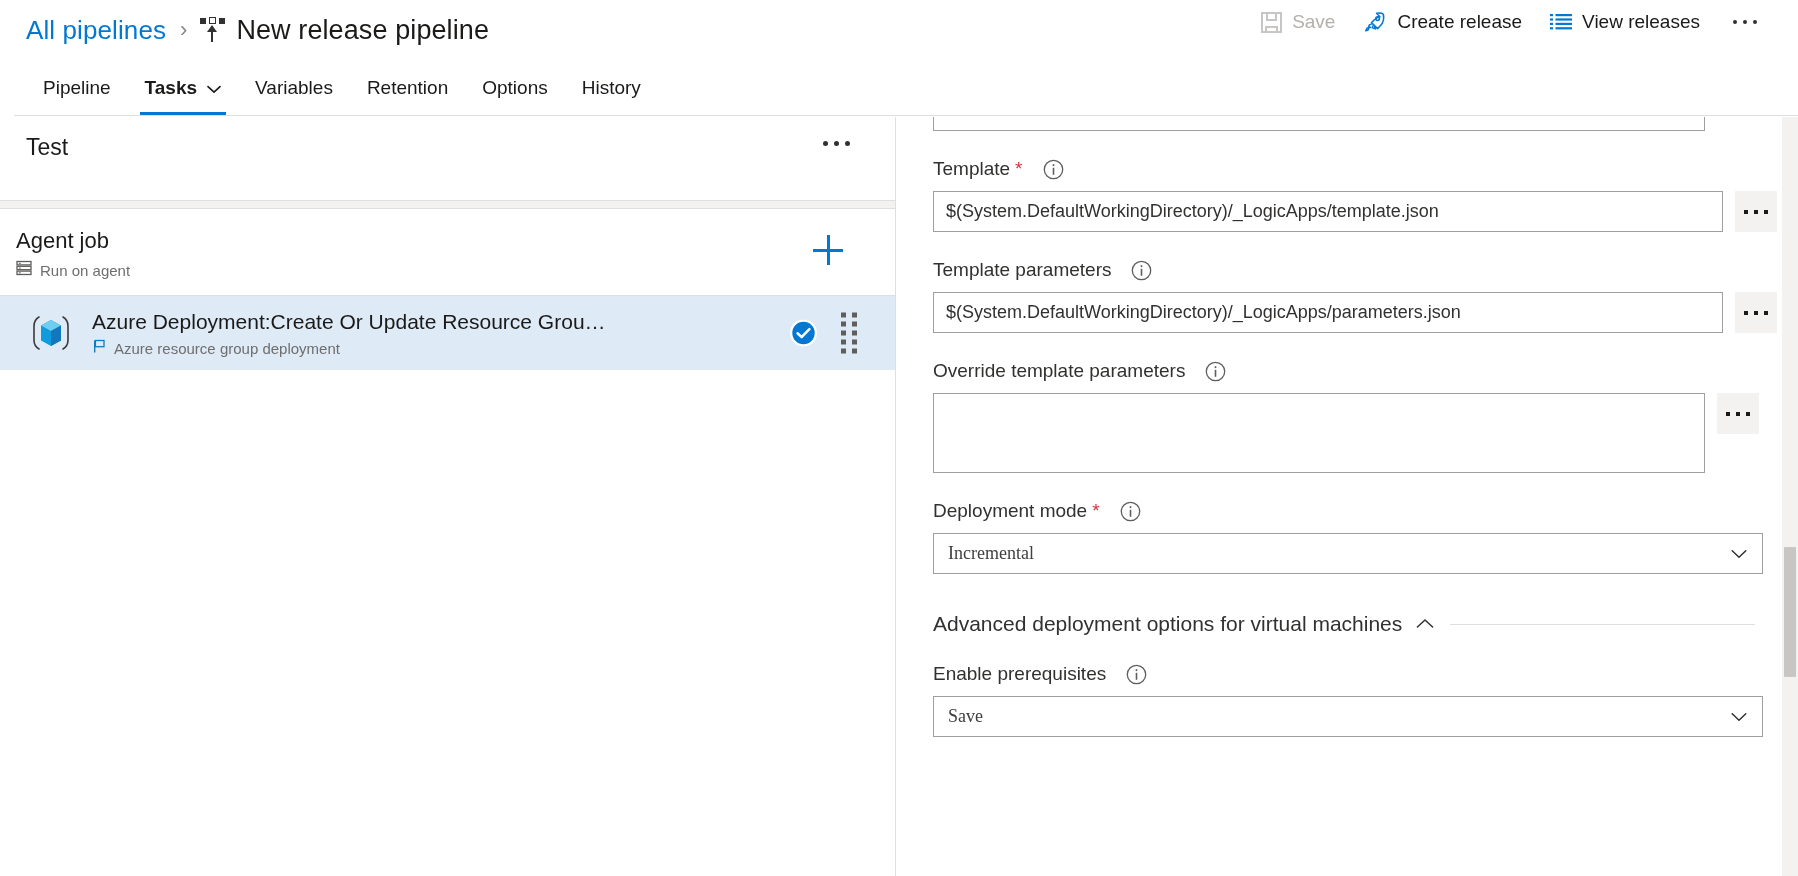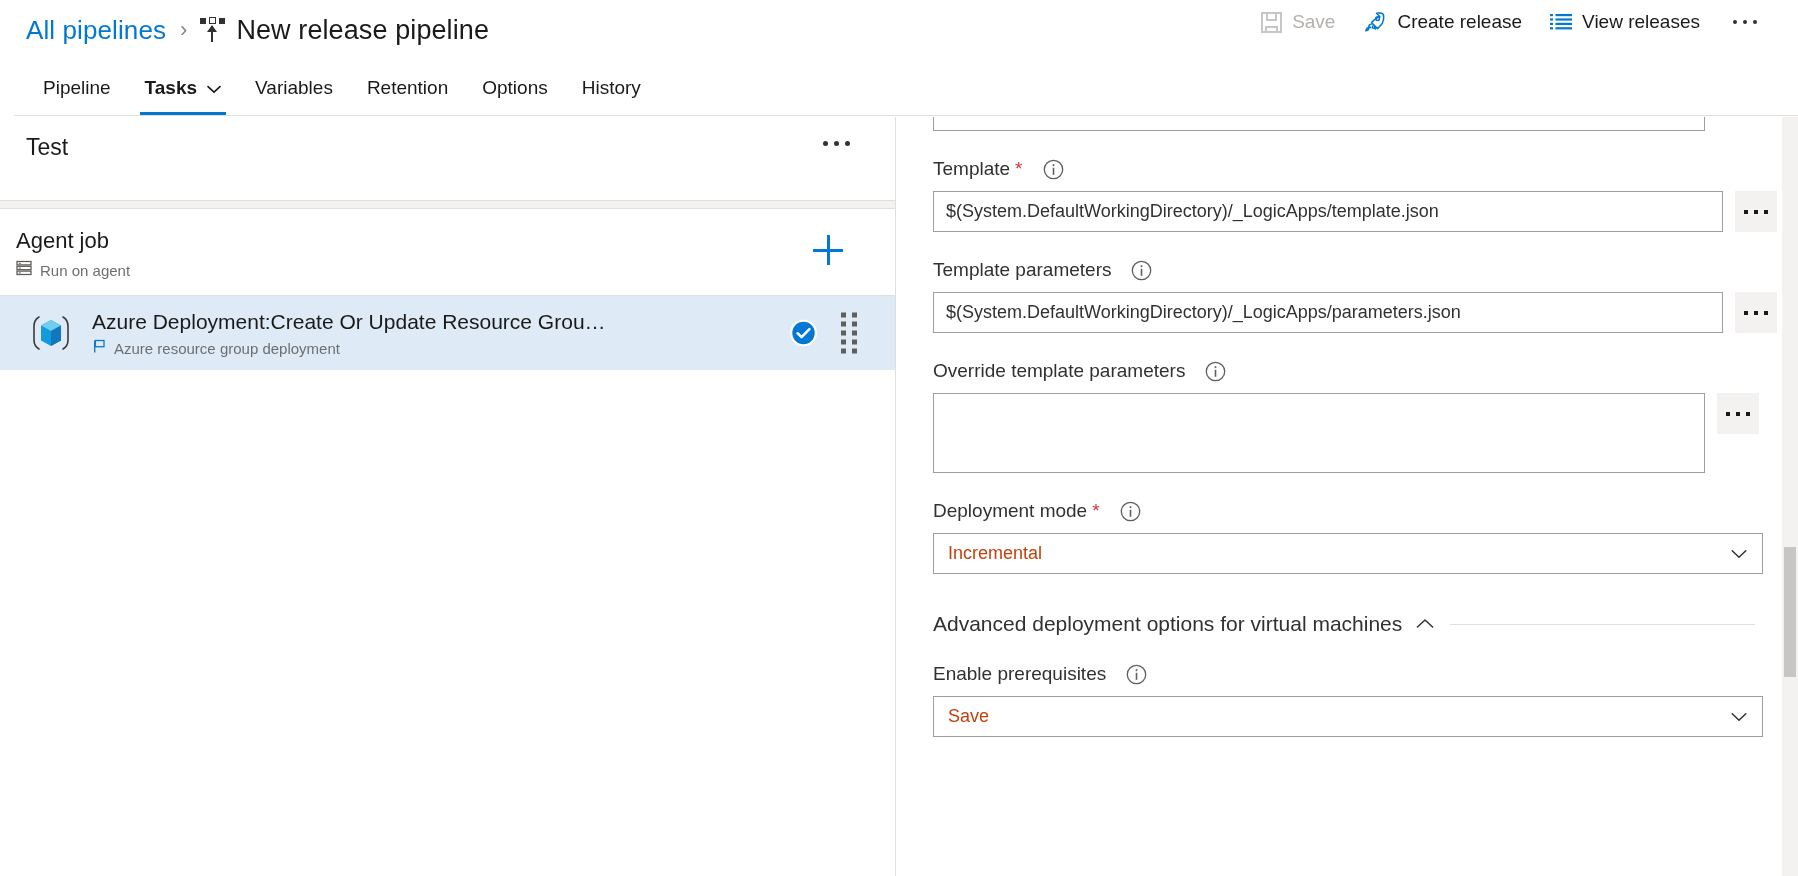--- a/index.html
+++ b/index.html
@@ -409,22 +409,23 @@
   }
   .select-box {
     width: 830px;
     height: 41px;
     border: 1px solid #a19f9d;
     background: #ffffff;
     display: flex;
     align-items: center;
     padding: 0 14px;
     font-size: 18px;
-    color: #c2410c;
-    cursor: pointer;
+    color: #404040;
+    cursor: pointer;
+    font-family: Liberation Serif, serif;
   }
   .select-chev {
     position: absolute;
     right: 16px; top: 50%;
     transform: translateY(-50%);
     pointer-events: none;
   }
 
   .section-header {
     display: flex;

